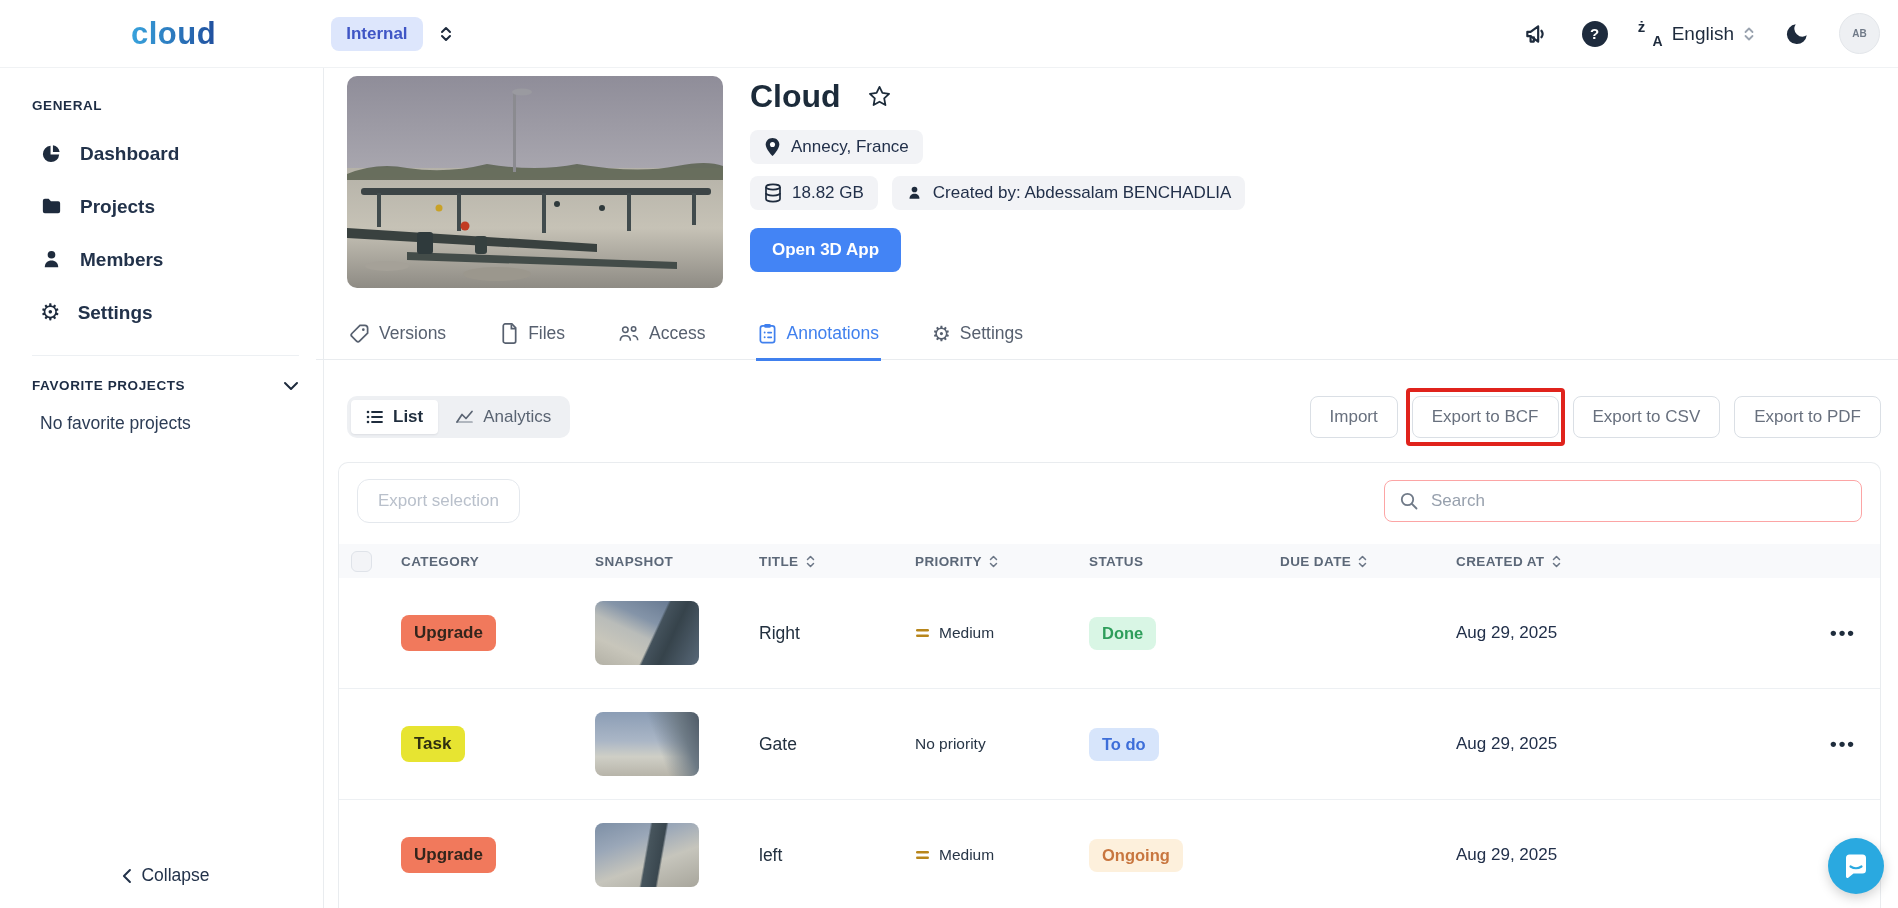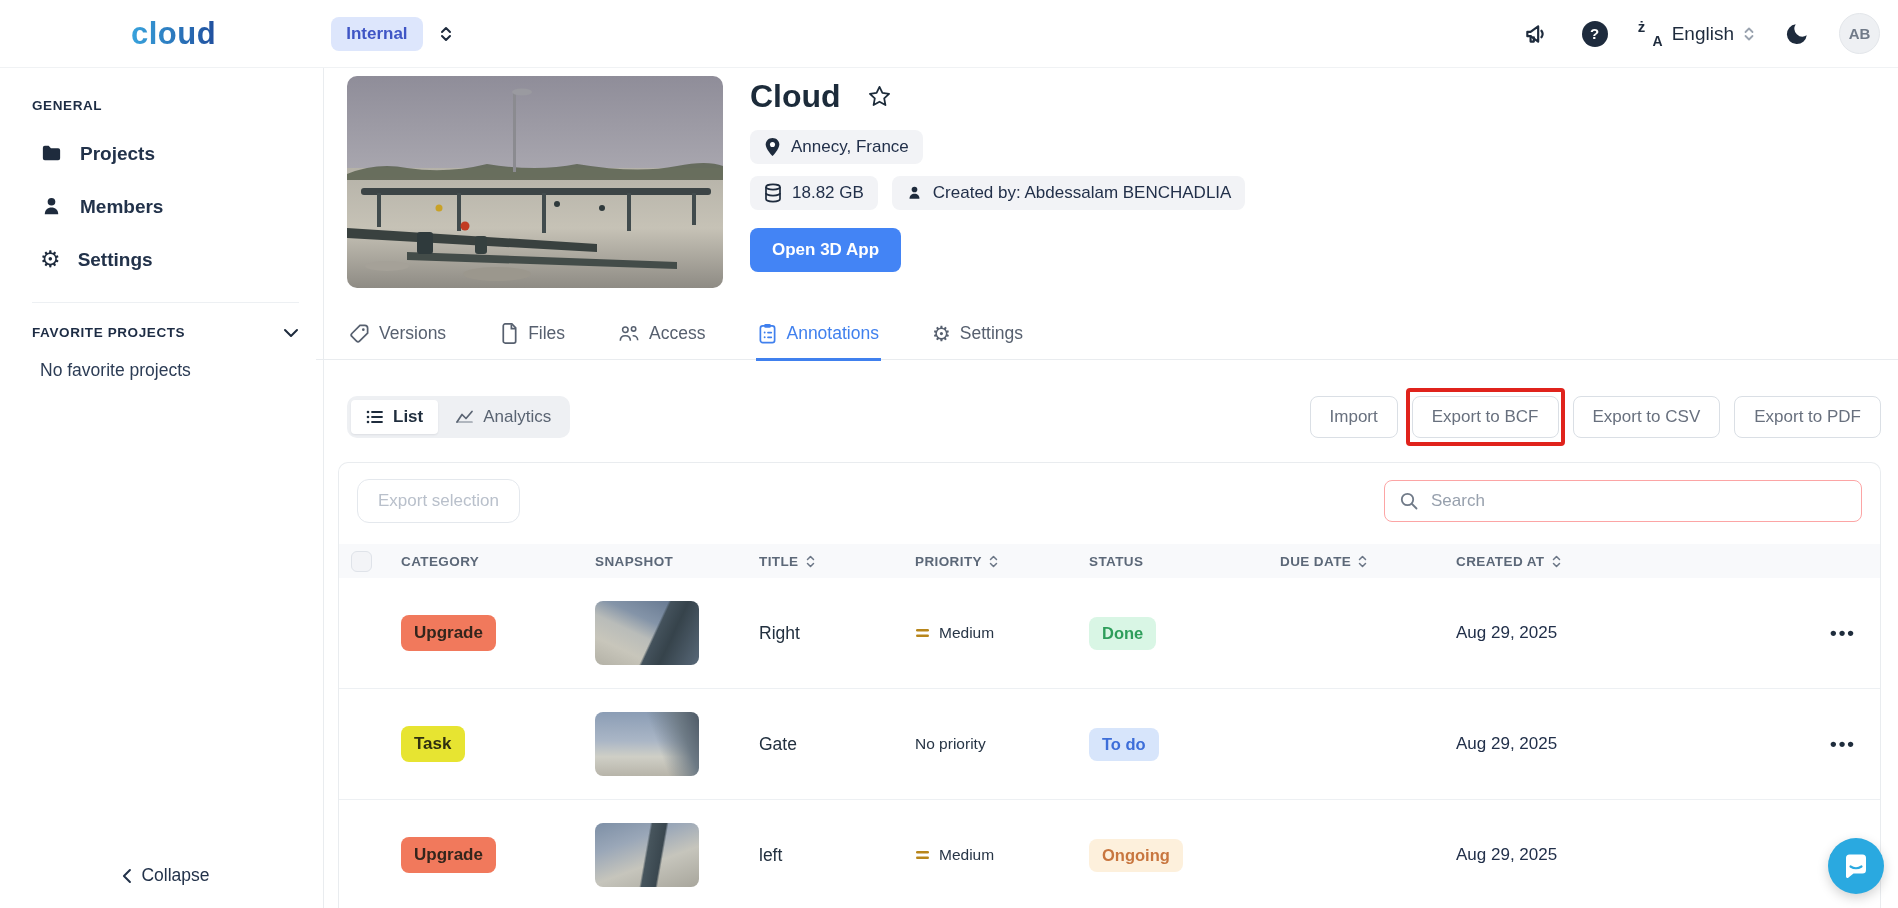--- a/index.html
+++ b/index.html
@@ -20,21 +20,21 @@
   .icon-btn { background:none; border:none; cursor:pointer; display:flex; align-items:center;
     justify-content:center; padding:4px; }
   .help-circle { width:26px; height:26px; border-radius:50%; background:#1e2b3d; color:#fff;
     font-size:15px; font-weight:bold; display:flex; align-items:center; justify-content:center; }
   .lang { display:flex; align-items:center; gap:9px; cursor:pointer; }
   .tr-icon { position:relative; width:26px; height:26px; color:#1e2b3d; }
   .tr-z { position:absolute; left:1px; top:-3px; font-size:15px; font-weight:bold; }
   .tr-a { position:absolute; right:0; bottom:-2px; font-size:14px; font-weight:bold; }
   .lang-label { font-size:19px; color:#1e2b3d; }
   .avatar { width:41px; height:41px; border-radius:50%; background:#eef0f3; border:1px solid #e3e6ea;
-    color:#707a88; font-size:15px; font-weight:600; display:flex; align-items:center;
+    color:#707a88; font-size:10px; font-weight:600; display:flex; align-items:center;
     justify-content:center; cursor:pointer; }
 
   
   .sidebar { position:absolute; top:68px; left:8px; bottom:0; width:316px; background:#fff;
     border-right:1px solid #e9ecef; padding:30px 24px 0; }
   .side-label { font-size:13.5px; font-weight:bold; letter-spacing:.6px; color:#1d2c44; }
   .side-items { margin-top:14px; }
   .side-item { display:flex; align-items:center; gap:17px; padding:15px 8px; cursor:pointer;
     border-radius:8px; }
   .side-item .lbl { font-size:19px; font-weight:600; color:#22324a; }
@@ -185,20 +185,29 @@
             </svg>
         </span>
       </button>
       <div class="avatar">AB</div>
     </div>
   </header>
 
   <nav class="sidebar">
     <div class="side-label">GENERAL</div>
     <div class="side-items">
+      <div class="side-item">
+        <span>
+          <svg width="23" height="23" viewBox="0 0 24 24">
+              <path d="M11 4 A8.5 8.5 0 1 0 20 13 L11 13 Z" fill="#1e2b3d"></path>
+              <path d="M13.5 3.5 A8.5 8.5 0 0 1 20.5 10.5 L13.5 10.5 Z" fill="#1e2b3d"></path>
+            </svg>
+        </span>
+        <span class="lbl">Dashboard</span>
+      </div>
       <div class="side-item">
         <span>
           <svg width="23" height="23" viewBox="0 0 24 24">
               <path d="M3 6 a2 2 0 0 1 2-2 h4 l2.4 2.6 H19 a2 2 0 0 1 2 2 V17 a2 2 0 0 1-2 2 H5 a2 2 0 0 1-2-2 Z" fill="#1e2b3d"></path>
             </svg>
         </span>
         <span class="lbl">Projects</span>
       </div>
       <div class="side-item">
         <span>

